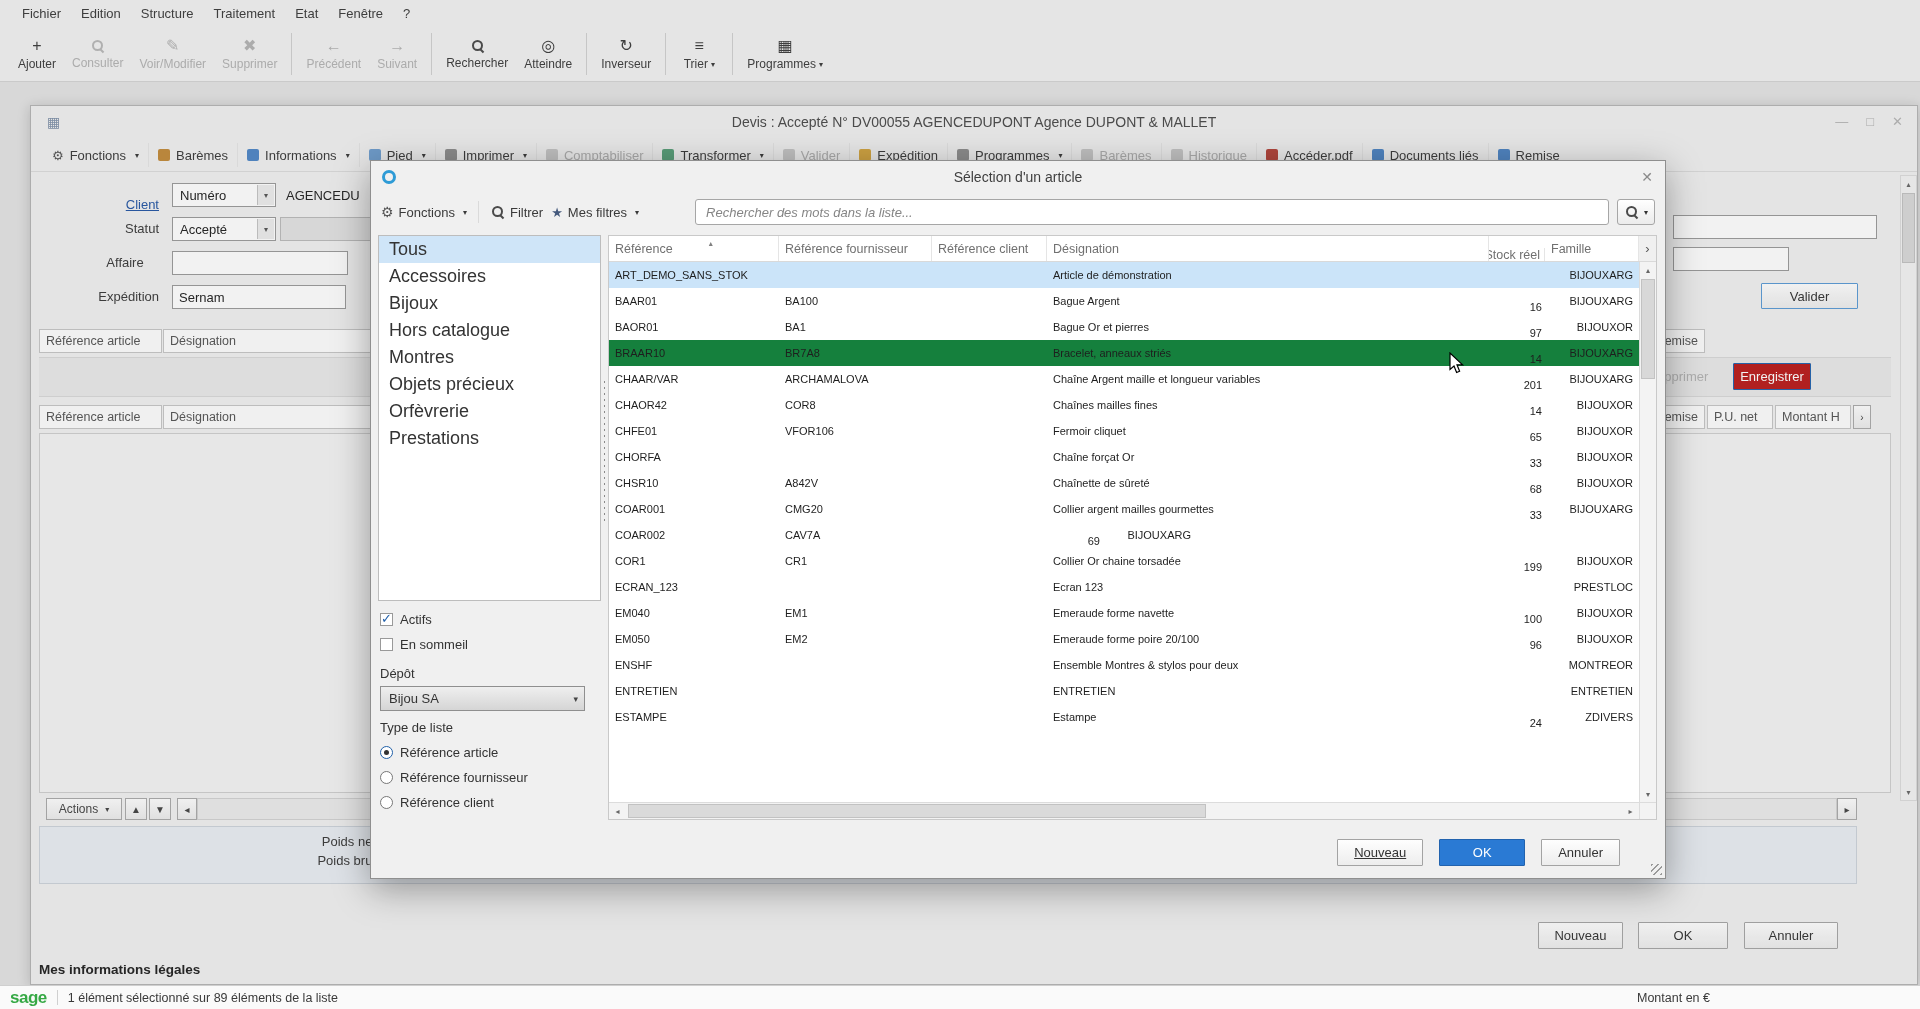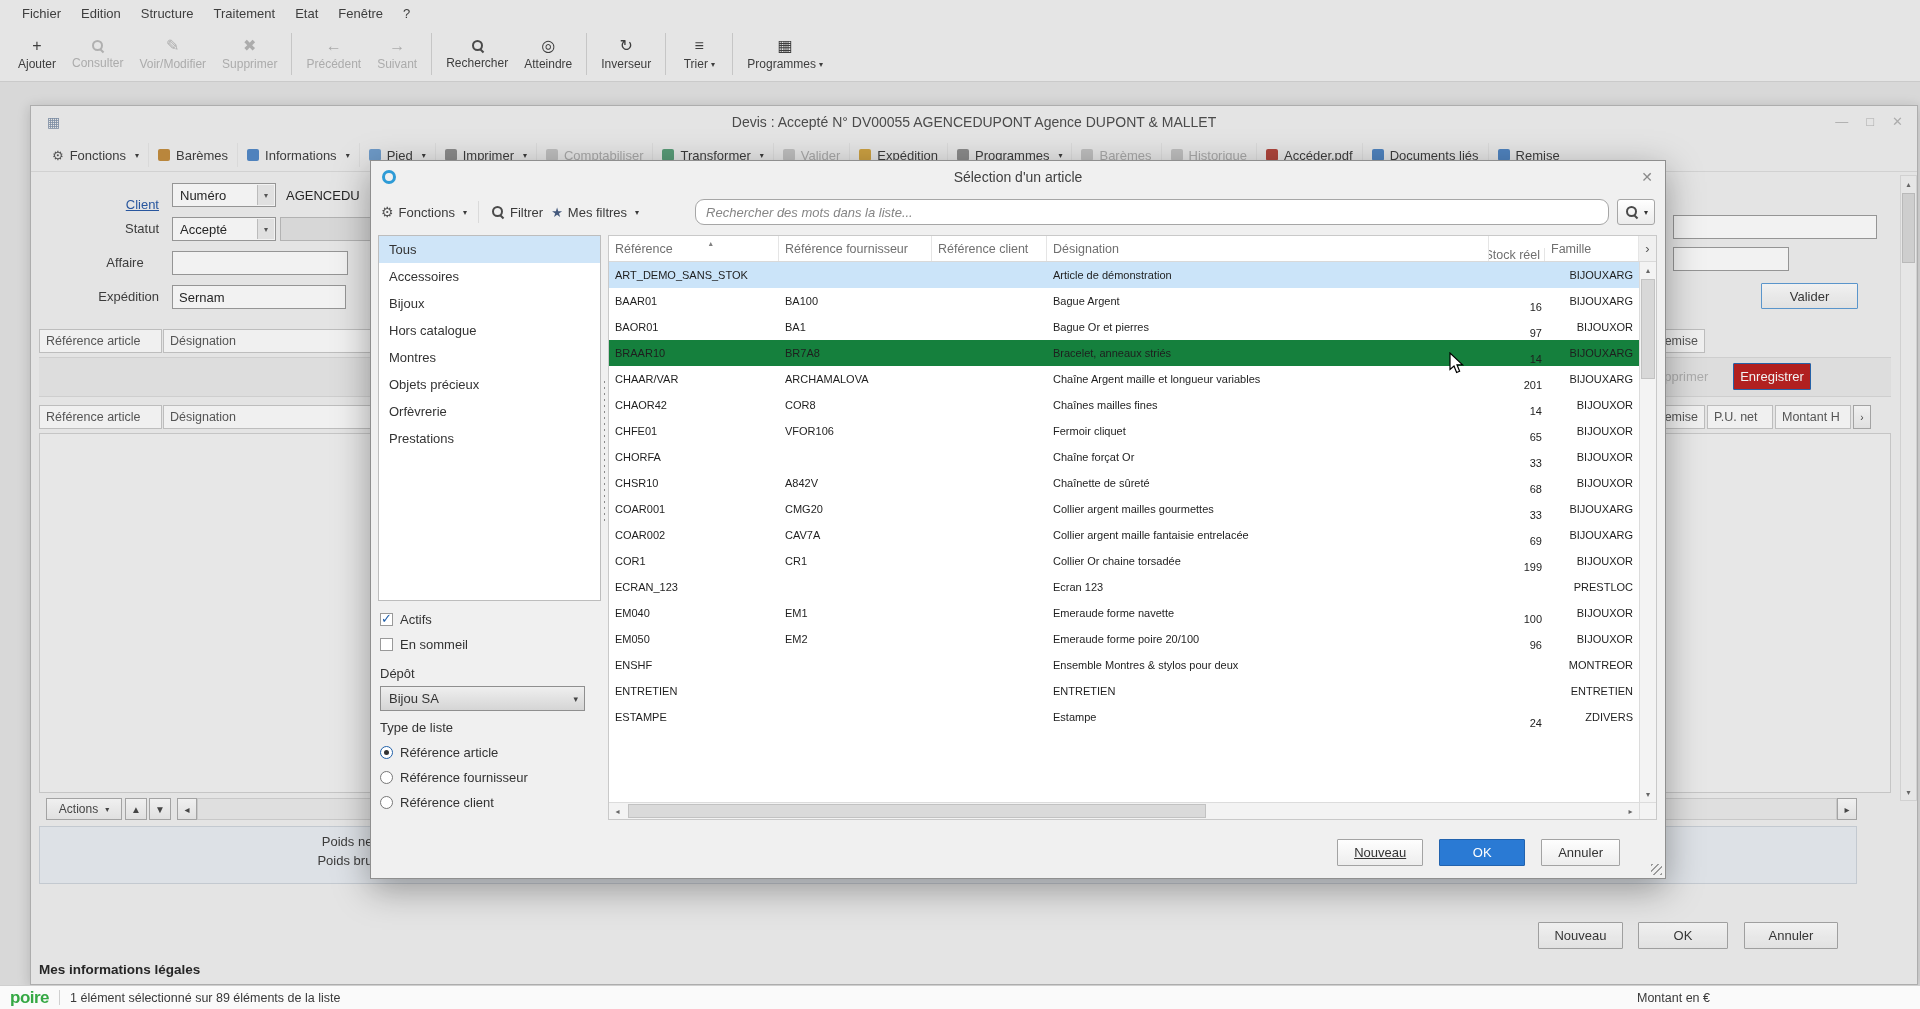--- a/index.html
+++ b/index.html
@@ -66,27 +66,27 @@
   
   .dialog{position:absolute;left:370px;top:160px;width:1296px;height:719px;background:#f0f0f0;border:1px solid #8f8f8f;box-shadow:0 10px 34px rgba(0,0,0,0.35);z-index:40;}
   .dlg-title{position:relative;height:32px;line-height:32px;text-align:center;font-size:14px;color:#3f3f3f;}
   .dlg-icon{position:absolute;left:11px;top:9px;width:14px;height:14px;border:3px solid #2e9bd6;border-radius:50%;}
   .dlg-close{position:absolute;right:12px;top:0;height:32px;display:flex;align-items:center;color:#8a8a8a;font-size:14px;}
   .dlg-toolbar{display:flex;align-items:center;height:38px;padding:0 10px;gap:8px;}
   .dt-group{display:flex;align-items:center;gap:5px;color:#3a3a3a;white-space:nowrap;}
   .dt-sep{width:1px;height:22px;background:#dadada;margin:0 3px;}
   .gear{font-size:14px;color:#555;}
   .star{font-size:13px;color:#44597c;}
-  .search-input{flex:1;margin-left:48px;height:26px;border:1px solid #a6a6a6;border-radius:9px;background:#fff;padding:0 10px;font-size:13px;font-style:italic;color:#333;font-family:inherit;}
+  .search-input{flex:1;margin-left:48px;height:26px;border:1px solid #a6a6a6;border-radius:3px;background:#fff;padding:0 10px;font-size:13px;font-style:italic;color:#333;font-family:inherit;}
   .search-input::placeholder{color:#858585;font-style:italic;}
   .search-btn{width:38px;height:26px;border:1px solid #a6a6a6;border-radius:3px;background:linear-gradient(#fff,#ebebeb);display:flex;align-items:center;justify-content:center;gap:2px;flex:none;}
   .dlg-body{position:absolute;left:0;top:70px;right:0;bottom:52px;display:flex;}
   .dlg-left{width:230px;padding:4px 0 0 7px;display:flex;flex-direction:column;flex:none;}
   .cat-list{width:223px;height:366px;background:#fff;border:1px solid #bdbdbd;overflow:hidden;}
-  .cat-item{height:27px;line-height:27px;padding-left:10px;font-size:13px;color:#333;}
+  .cat-item{height:27px;line-height:27px;padding-left:10px;font-size:18px;color:#333;}
   .cat-item.selected{background:#cfe5f8;}
   .filters{padding:6px 4px 0 2px;font-size:13px;color:#333;}
   .check-row{display:flex;align-items:center;height:25px;}
   .cb{width:13px;height:13px;border:1px solid #999;background:#fff;margin-right:7px;position:relative;flex:none;}
   .cb.checked::after{content:'✓';position:absolute;left:0;top:-3px;font-size:13px;font-weight:bold;color:#1f5faa;}
   .lbl-sec{margin:9px 0 5px;}
   .depot-dd{width:205px;height:25px;border:1px solid #8f8f8f;background:linear-gradient(#efefef,#d5d5d5);display:flex;align-items:center;padding:0 22px 0 8px;position:relative;}
   .depot-dd .dcaret{position:absolute;right:6px;font-size:9px;color:#444;}
   .radio-row{display:flex;align-items:center;height:25px;}
   .rad{width:13px;height:13px;border:1px solid #777;border-radius:50%;background:#fff;margin-right:7px;position:relative;flex:none;}
@@ -554,21 +554,20 @@
                 <div class="cell c-reff">CMG20</div>
                 <div class="cell c-refc"></div>
                 <div class="cell c-des">Collier argent mailles gourmettes</div>
                 <div class="cell c-stock">33</div>
                 <div class="cell c-fam">BIJOUXARG</div>
               </div>
               <div class="grow">
                 <div class="cell c-ref">COAR002</div>
                 <div class="cell c-reff">CAV7A</div>
                 <div class="cell c-refc"></div>
-                <div class="cell c-des">Collier argent maille fantaisie entrelacée</div>
                 <div class="cell c-stock">69</div>
                 <div class="cell c-fam">BIJOUXARG</div>
               </div>
               <div class="grow">
                 <div class="cell c-ref">COR1</div>
                 <div class="cell c-reff">CR1</div>
                 <div class="cell c-refc"></div>
                 <div class="cell c-des">Collier Or chaine torsadée</div>
                 <div class="cell c-stock">199</div>
                 <div class="cell c-fam">BIJOUXOR</div>
@@ -645,18 +644,18 @@
       <div class="dbtn">Annuler</div>
     </div>
     <div class="grip"></div>
   </div>
 
   <svg class="cursor" width="20" height="22" viewBox="0 0 20 22">
     <path d="M2,1 L2,17.5 L6,14 L8.6,20.5 L11.6,19.2 L9,12.8 L14.6,12.8 Z" fill="#ffffff" stroke="#000000" stroke-width="1.2"></path>
   </svg>
 
   <div class="statusbar">
-    <span class="sage">poire</span>
+    <span class="sage">sage</span>
     <span class="sb-sep"></span>
     <span class="sb-msg">1 élément sélectionné sur 89 éléments de la liste</span>
     <span class="sb-right">Montant en €</span>
   </div>
 </div>
 
 </body></html>

